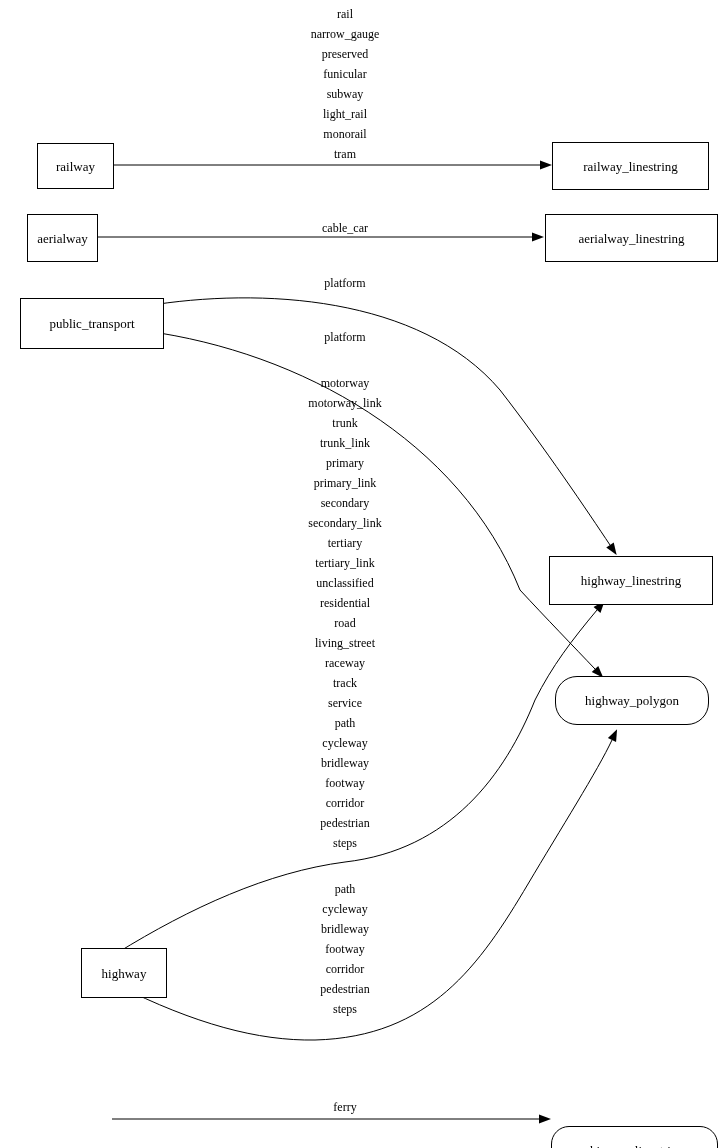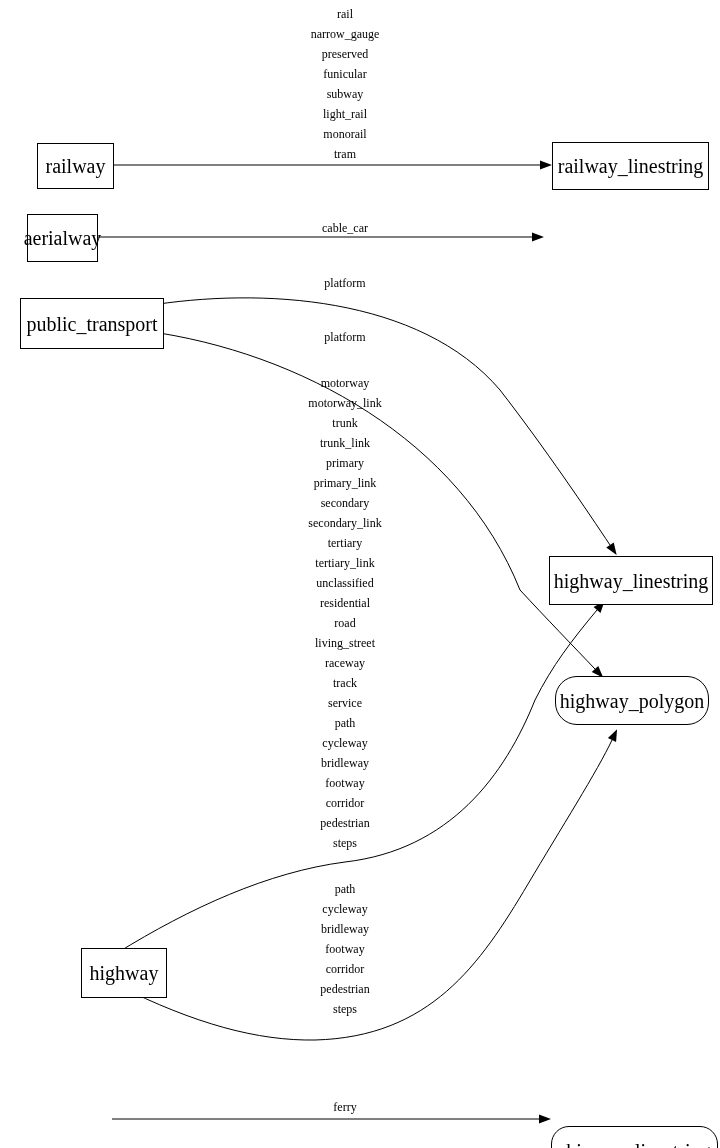--- a/index.html
+++ b/index.html
@@ -4,21 +4,21 @@
 <style>
   html,body{margin:0;padding:0;background:#ffffff;}
   .canvas{
     position:relative;width:720px;height:1148px;background:#ffffff;
     color:#000;font-family:"Liberation Serif", serif;overflow:hidden;
   }
   svg.edges{position:absolute;left:0;top:0;}
   .node{
     position:absolute;border:1px solid #000;background:#fff;
     display:flex;align-items:center;justify-content:center;
-    font-size:20px;line-height:1;white-space:nowrap;
+    font-size:13px;line-height:1;white-space:nowrap;
   }
   .elabel{
     position:absolute;text-align:center;font-size:12px;line-height:20px;
     white-space:pre-line;
   }
   
   #n-railway{left:37px;top:143px;width:75px;height:44px;}
   #n-railway_linestring{left:552px;top:142px;width:155px;height:46px;}
   #n-aerialway{left:27px;top:214px;width:69px;height:46px;}
   #n-aerialway_linestring{left:545px;top:214px;width:171px;height:46px;}
@@ -55,20 +55,21 @@
       <path d="M146,331 C300,352 460,440 520,590 C545,617 575,648 595,669" marker-end="url(#arrow)"></path>
       <path d="M117,953 C190,908 268,872 345,862 C450,850 505,775 535,700 C552,666 572,640 597,610" marker-end="url(#arrow)"></path>
       <path d="M117,985 C195,1024 258,1041 315,1040 C430,1037 480,965 528,884 C560,830 598,770 612,740" marker-end="url(#arrow)"></path>
       <path d="M112,1119 L539,1119" marker-end="url(#arrow)"></path>
     </g>
   </svg>
 
   <div class="node" id="n-railway">railway</div>
   <div class="node" id="n-railway_linestring">railway_linestring</div>
   <div class="node" id="n-aerialway">aerialway</div>
+  <div class="node" id="n-aerialway_linestring">aerialway_linestring</div>
   <div class="node" id="n-public_transport">public_transport</div>
   <div class="node" id="n-highway_linestring">highway_linestring</div>
   <div class="node" id="n-highway_polygon">highway_polygon</div>
   <div class="node" id="n-highway">highway</div>
   <div class="node" id="n-shipway_linestring">shipway_linestring</div>
 
   <div class="elabel" id="l-railway_list">rail
 narrow_gauge
 preserved
 funicular

